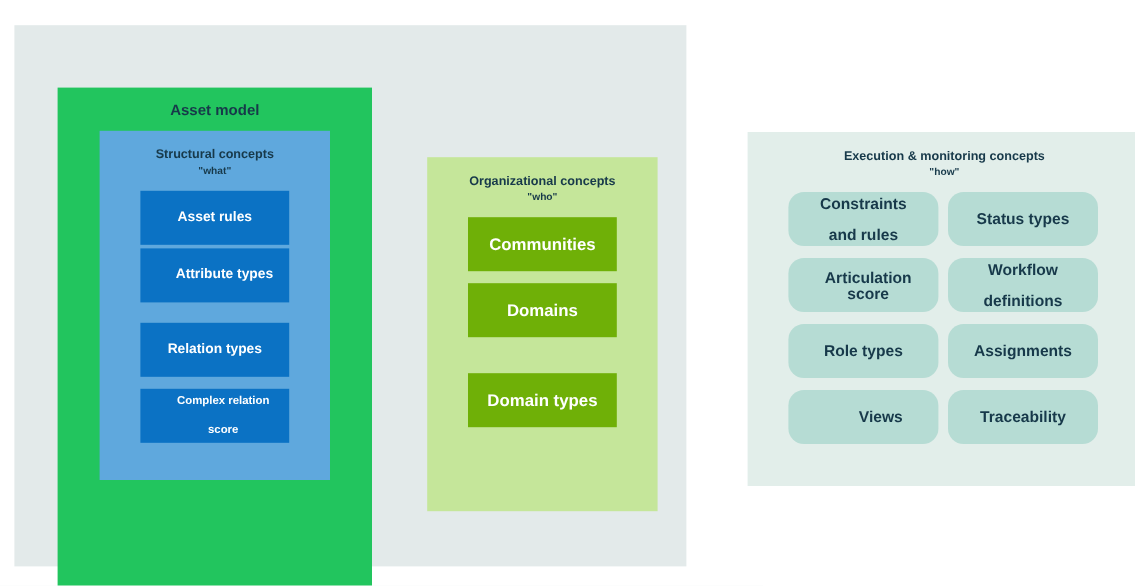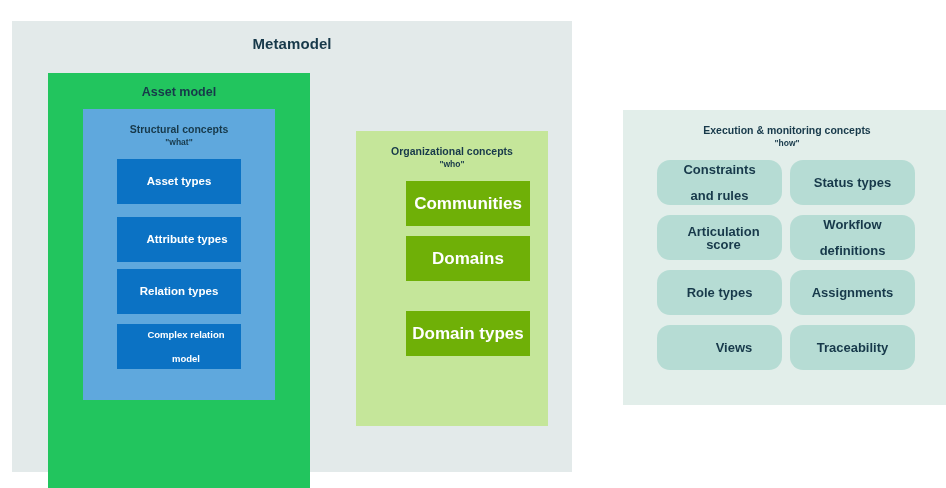--- a/index.html
+++ b/index.html
@@ -142,23 +142,23 @@
     height: 45px;
   }
   .card-blue.small span {
     font-size: 9.5px;
     line-height: 12px;
   }
 
   .card-green {
     background: #6fb007;
     color: #ffffff;
-    font-size: 17px;
-    font-weight: bold;
-    left: 50px;
+    font-size: 14px;
+    font-weight: bold;
+    left: 34px;
     width: 124px;
     height: 45px;
   }
 
   .card-teal {
     background: #b6dcd4;
     color: #17394a;
     font-size: 13px;
     font-weight: bold;
     width: 125px;
@@ -168,47 +168,46 @@
   .card-teal.col-left  { left: 34px; }
   .card-teal.col-right { left: 167px; }
 </style>
 </head>
 <body>
 
 <div class="canvas">
 
   <div class="metamodel-box">
 
-    <div class="metamodel-title">Metamodel</div>
 
     <div class="asset-model-box">
 
       <div class="asset-model-title">Asset model</div>
 
       <div class="structural-box">
 
         <div class="group-head">
           <span class="title">Structural concepts</span>
           <span class="sub">"what"</span>
         </div>
 
         <div class="card card-blue" style="top:50px;">
-          <span>Asset types</span>
-        </div>
-
-        <div class="card card-blue" style="top:108px;padding-left:22px;">
+          <span>Asset rules</span>
+        </div>
+
+        <div class="card card-blue" style="top:98px;padding-left:22px;">
           <span>Attribute types</span>
         </div>
 
         <div class="card card-blue" style="top:160px;text-align:right;">
           <span>Relation types</span>
         </div>
 
         <div class="card card-blue small" style="top:215px;padding-left:20px;">
-          <span><span>Complex relation</span><br><span>model</span></span>
+          <span><span>Complex relation</span><br><span>score</span></span>
         </div>
 
       </div>
     </div>
 
     <div class="organizational-box">
 
       <div class="group-head">
         <span class="title">Organizational concepts</span>
         <span class="sub">"who"</span>

